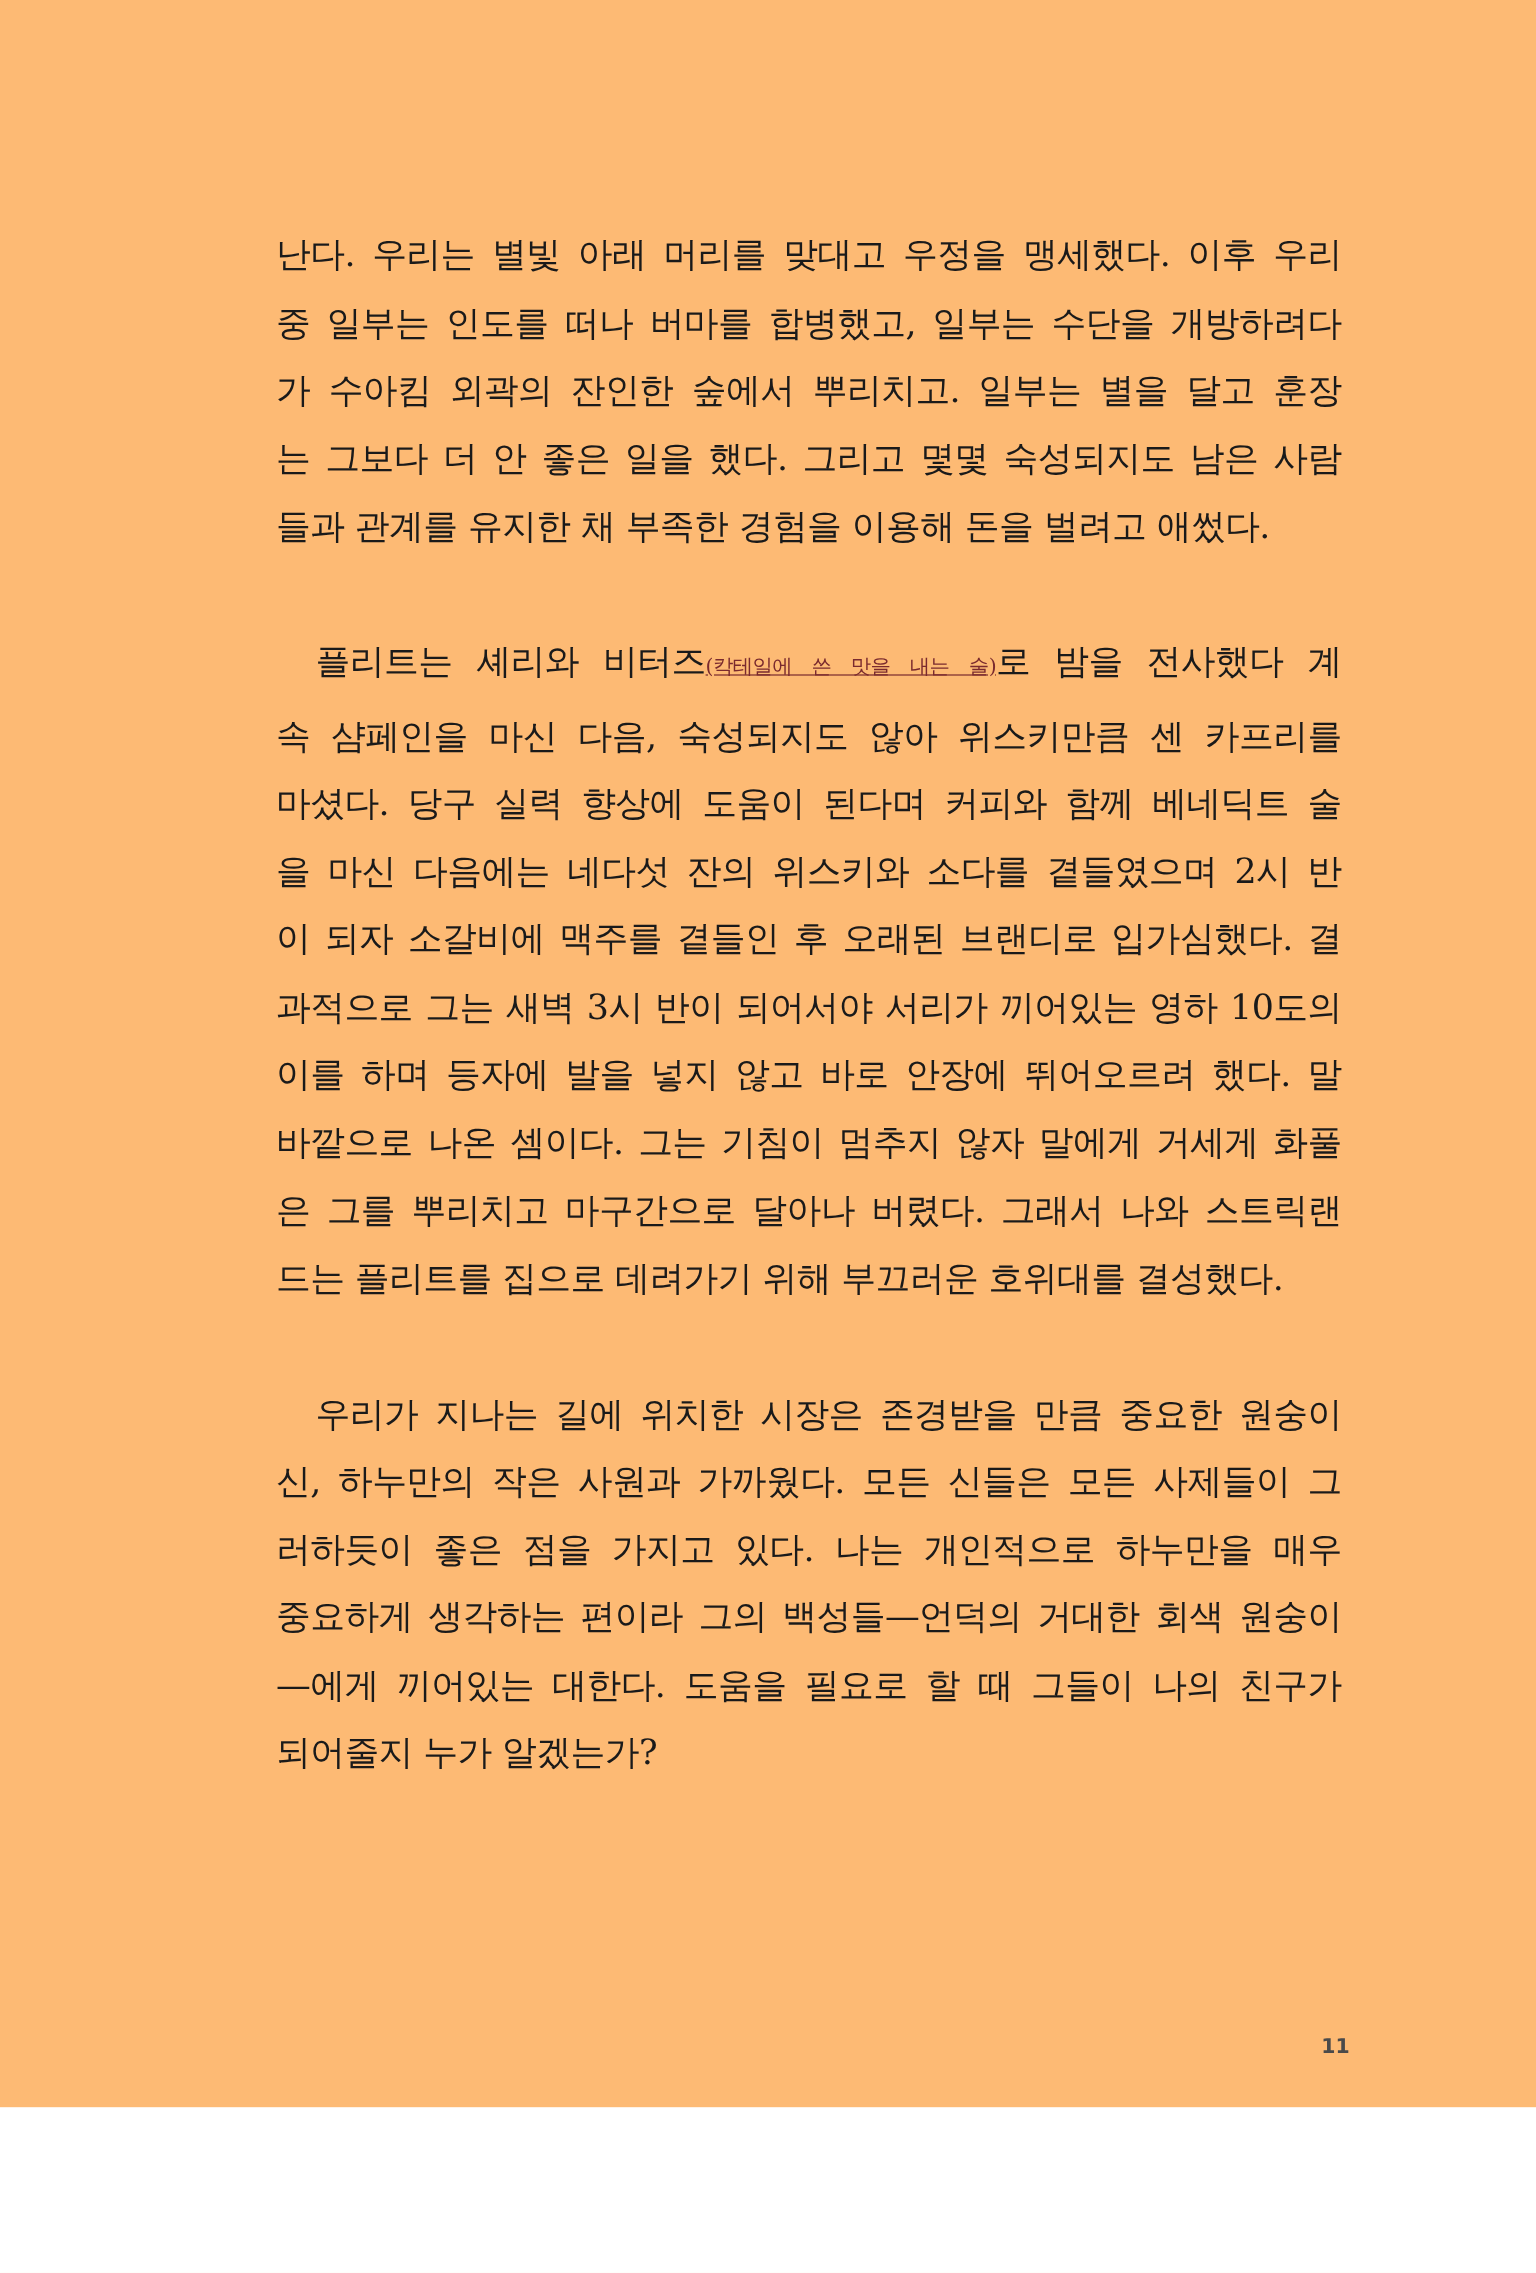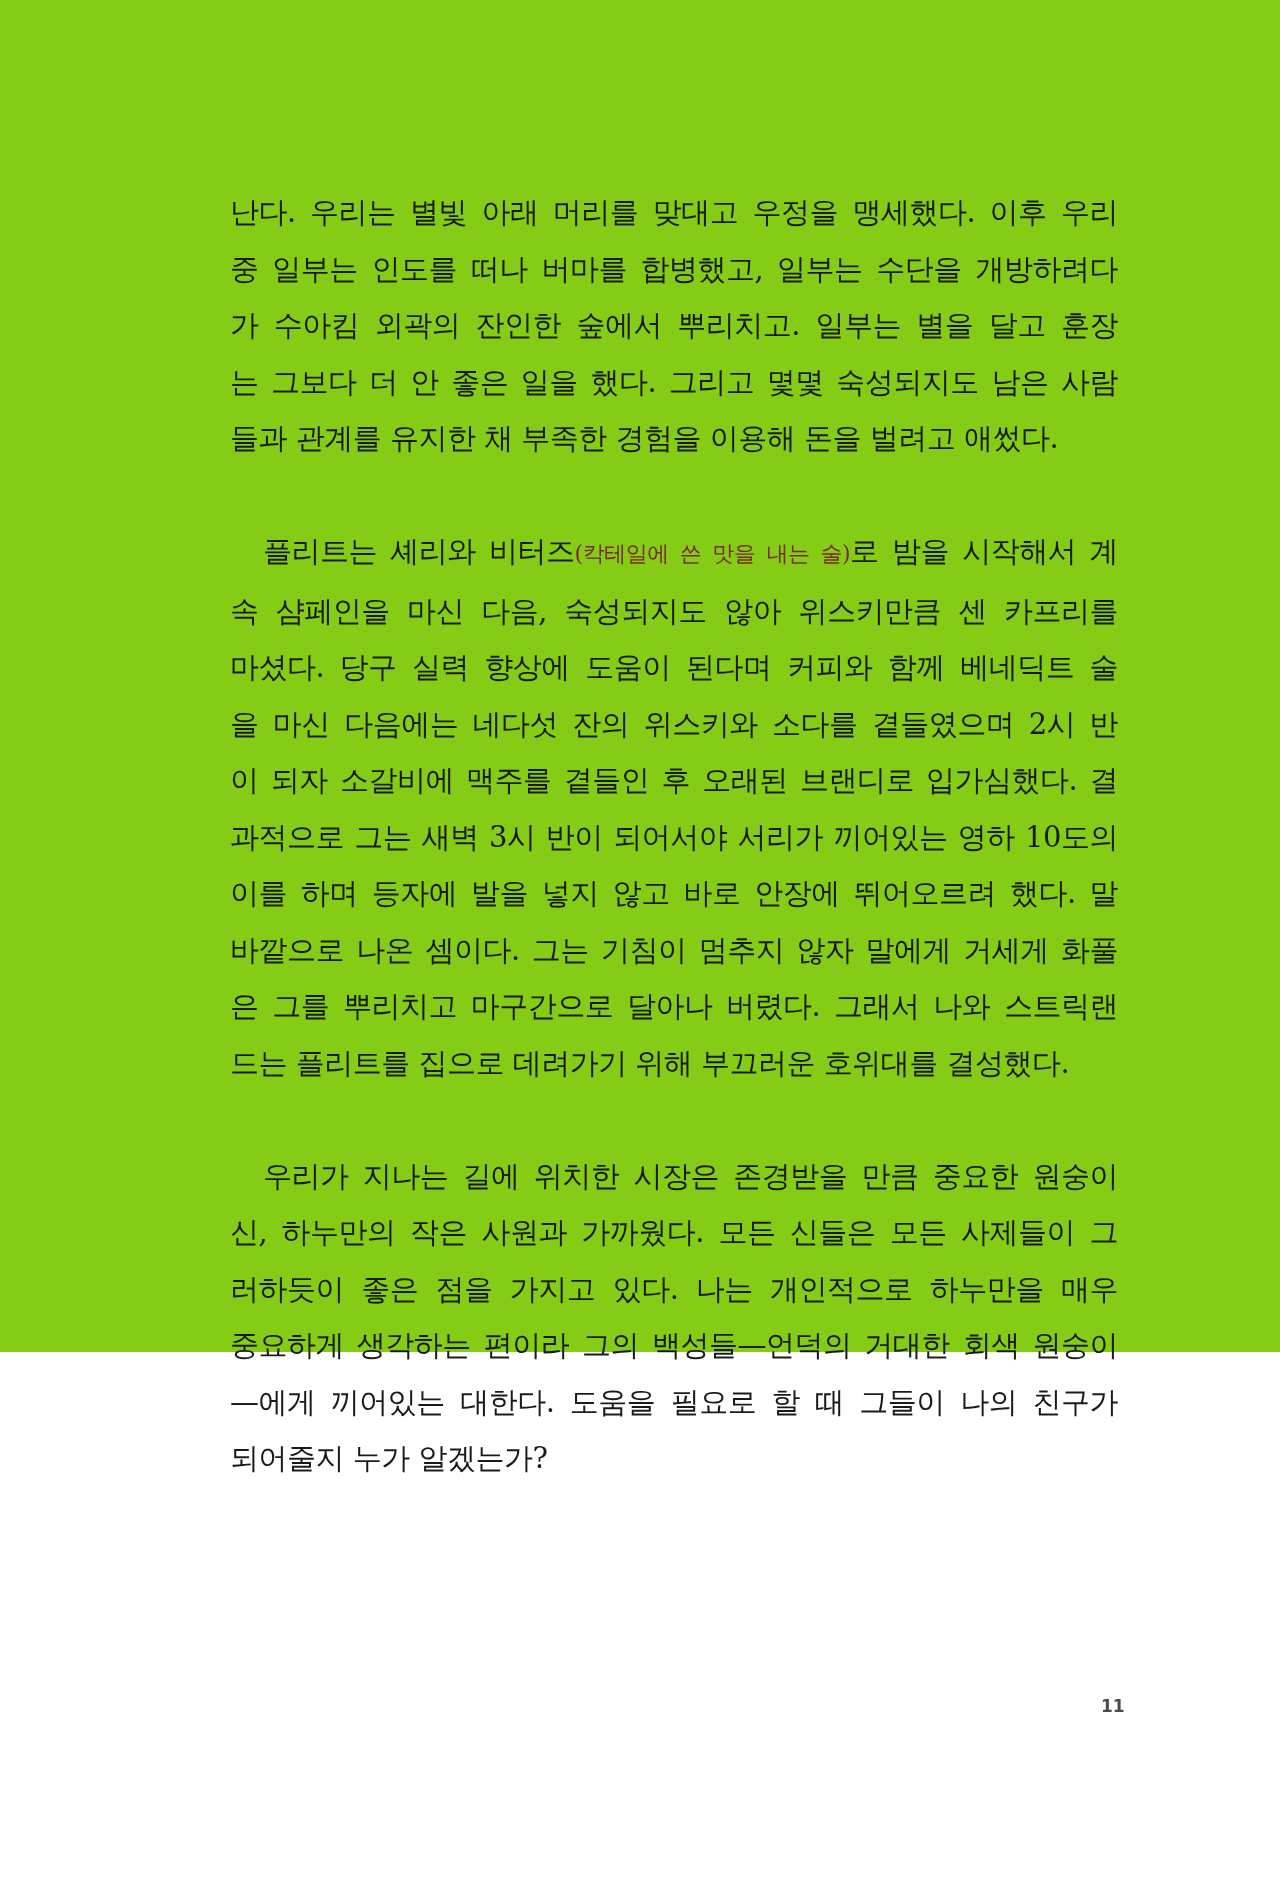--- a/index.html
+++ b/index.html
@@ -10,22 +10,22 @@
   body {
     width: 1280px;
     height: 1894px;
     position: relative;
     overflow: hidden;
   }
   .page {
     position: absolute;
     left: 0; top: 0;
     width: 1280px;
-    height: 1352px;
-    background: #84cc16;
+    height: 1756px;
+    background: #fdba74;
   }
   .text-block {
     position: absolute;
     left: 230px;
     top: 184px;
     width: 888px;
     font-family: "DejaVu Serif", "Liberation Serif", serif;
     font-size: 29px;
     line-height: 56.5px;
     color: #1a1a1a;
@@ -44,22 +44,23 @@
     white-space: nowrap;
   }
   .line.last {
     text-align-last: left;
   }
   .line.indent {
     padding-left: 33px;
   }
   .annotation {
     color: #7a2a2e;
-    font-size: 22px;
+    font-size: 17px;
     letter-spacing: -0.5px;
+    text-decoration: underline;
   }
   .page-number {
     position: absolute;
     left: 1073px;
     top: 1696px;
     font-family: "DejaVu Sans", "Liberation Sans", sans-serif;
     font-size: 17px;
     font-weight: bold;
     color: #4a4a4a;
     margin-left: 28px;
@@ -73,21 +74,21 @@
 
     <p class="para">
       <span class="line">난다. 우리는 별빛 아래 머리를 맞대고 우정을 맹세했다. 이후 우리</span>
       <span class="line">중 일부는 인도를 떠나 버마를 합병했고, 일부는 수단을 개방하려다</span>
       <span class="line">가 수아킴 외곽의 잔인한 숲에서 뿌리치고. 일부는 별을 달고 훈장</span>
       <span class="line">는 그보다 더 안 좋은 일을 했다. 그리고 몇몇 숙성되지도 남은 사람</span>
       <span class="line last">들과 관계를 유지한 채 부족한 경험을 이용해 돈을 벌려고 애썼다.</span>
     </p>
 
     <p class="para">
-      <span class="line indent"><span>플리트는 셰리와 비터즈</span><span class="annotation">(칵테일에 쓴 맛을 내는 술)</span><span>로 밤을 시작해서 계</span></span>
+      <span class="line indent"><span>플리트는 셰리와 비터즈</span><span class="annotation">(칵테일에 쓴 맛을 내는 술)</span><span>로 밤을 전사했다 계</span></span>
       <span class="line">속 샴페인을 마신 다음, 숙성되지도 않아 위스키만큼 센 카프리를</span>
       <span class="line">마셨다. 당구 실력 향상에 도움이 된다며 커피와 함께 베네딕트 술</span>
       <span class="line">을 마신 다음에는 네다섯 잔의 위스키와 소다를 곁들였으며 2시 반</span>
       <span class="line">이 되자 소갈비에 맥주를 곁들인 후 오래된 브랜디로 입가심했다. 결</span>
       <span class="line">과적으로 그는 새벽 3시 반이 되어서야 서리가 끼어있는 영하 10도의</span>
       <span class="line">이를 하며 등자에 발을 넣지 않고 바로 안장에 뛰어오르려 했다. 말</span>
       <span class="line">바깥으로 나온 셈이다. 그는 기침이 멈추지 않자 말에게 거세게 화풀</span>
       <span class="line">은 그를 뿌리치고 마구간으로 달아나 버렸다. 그래서 나와 스트릭랜</span>
       <span class="line last">드는 플리트를 집으로 데려가기 위해 부끄러운 호위대를 결성했다.</span>
     </p>

